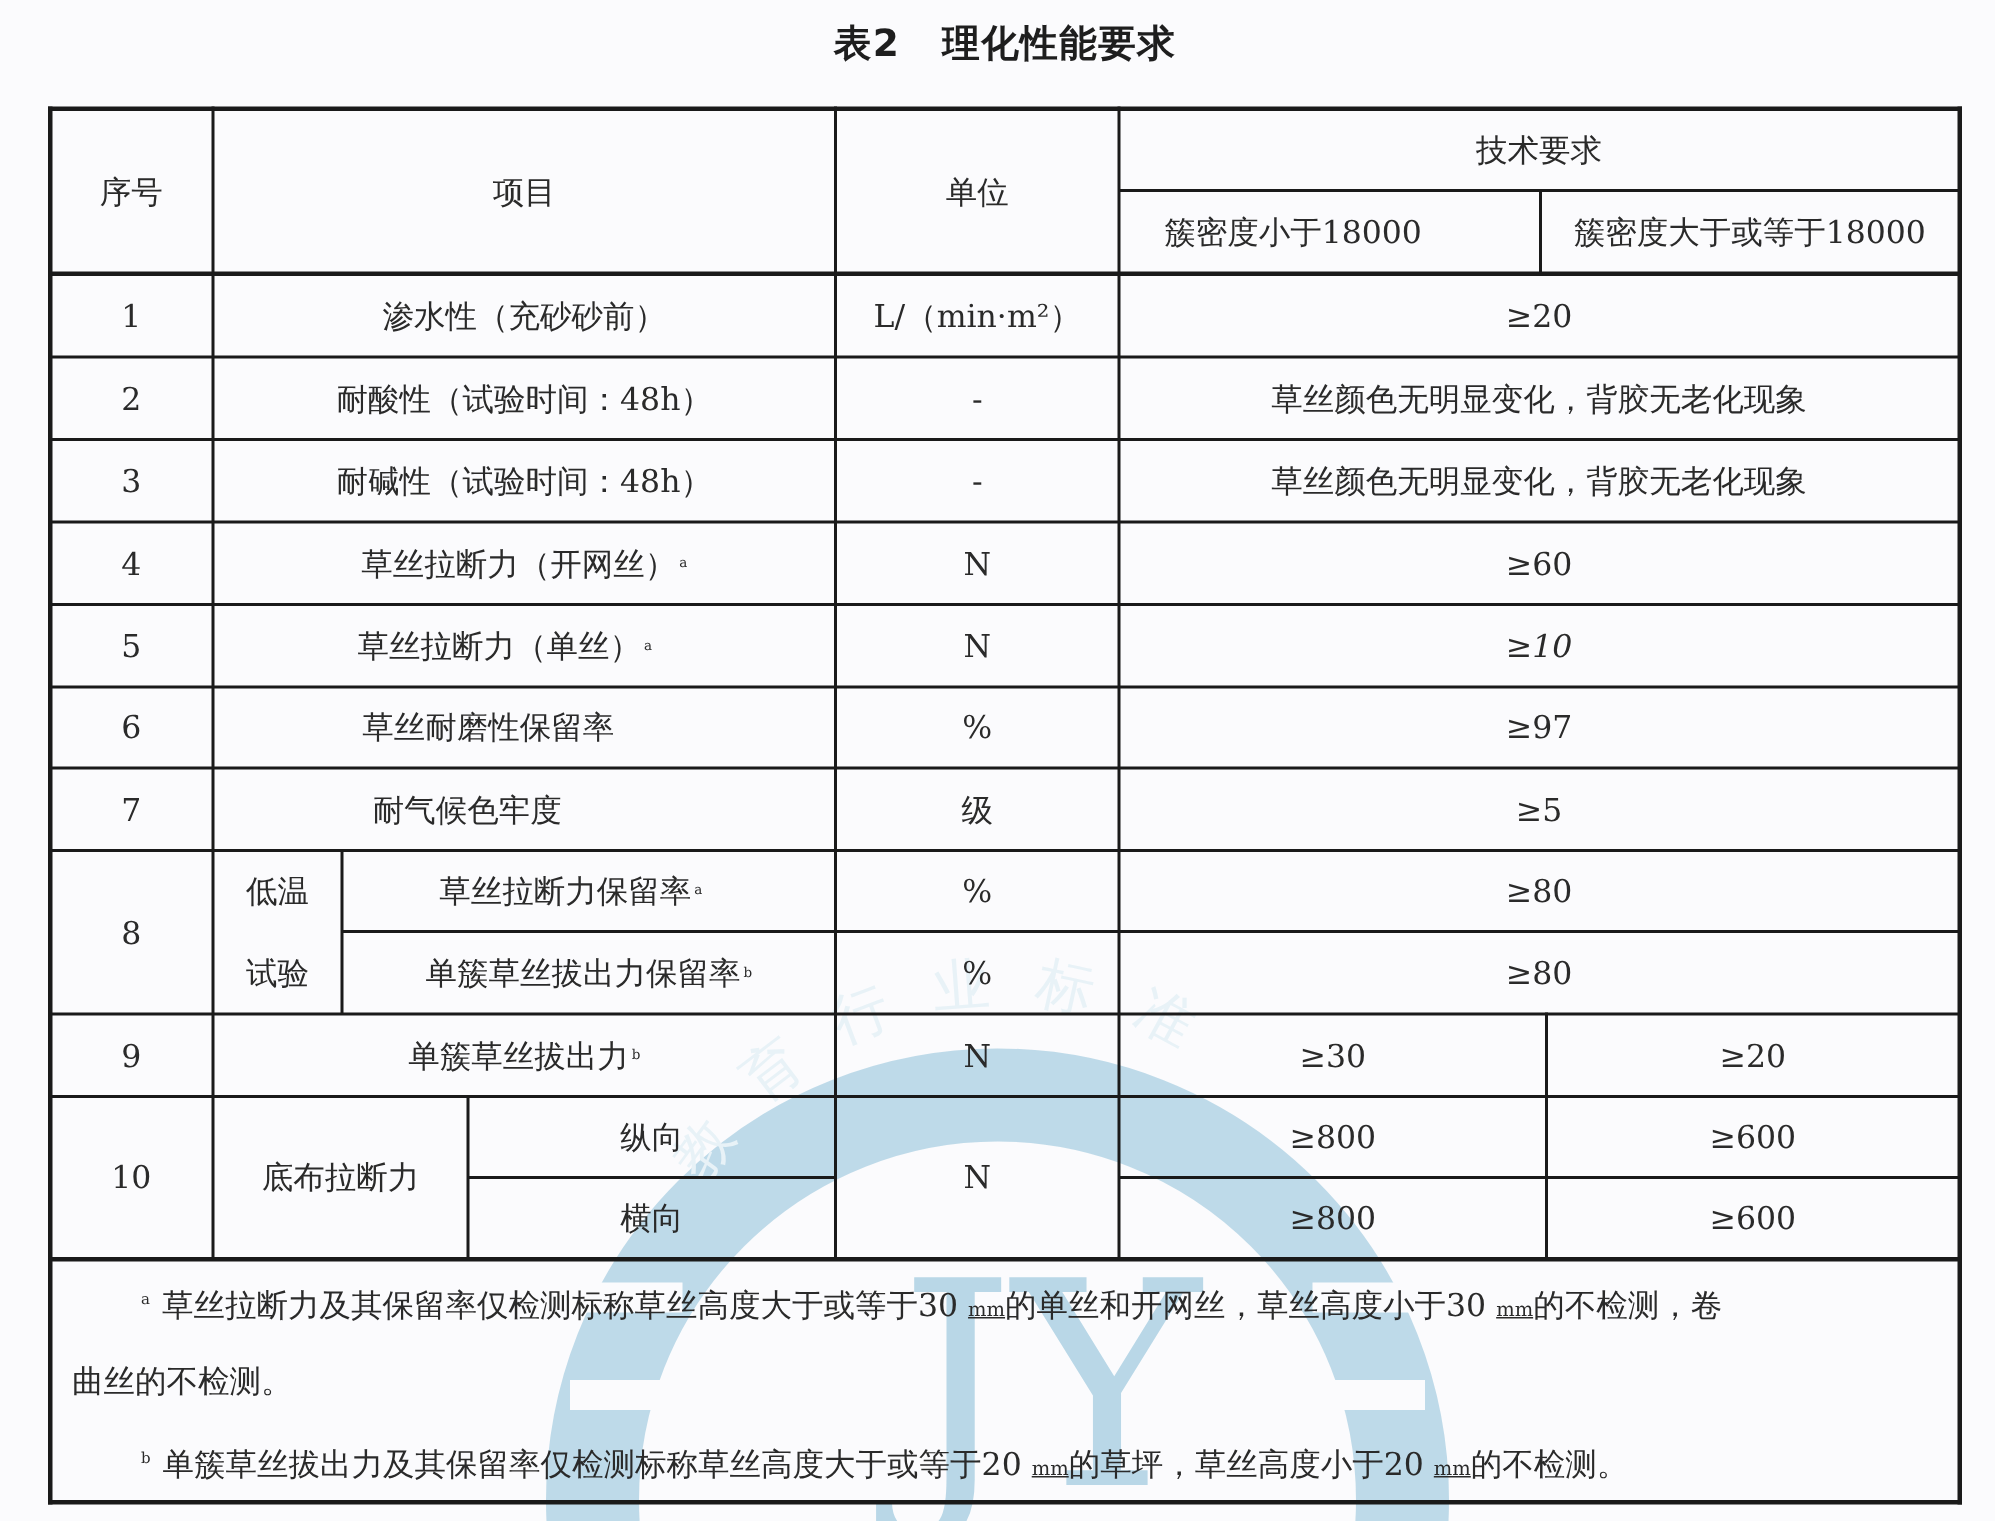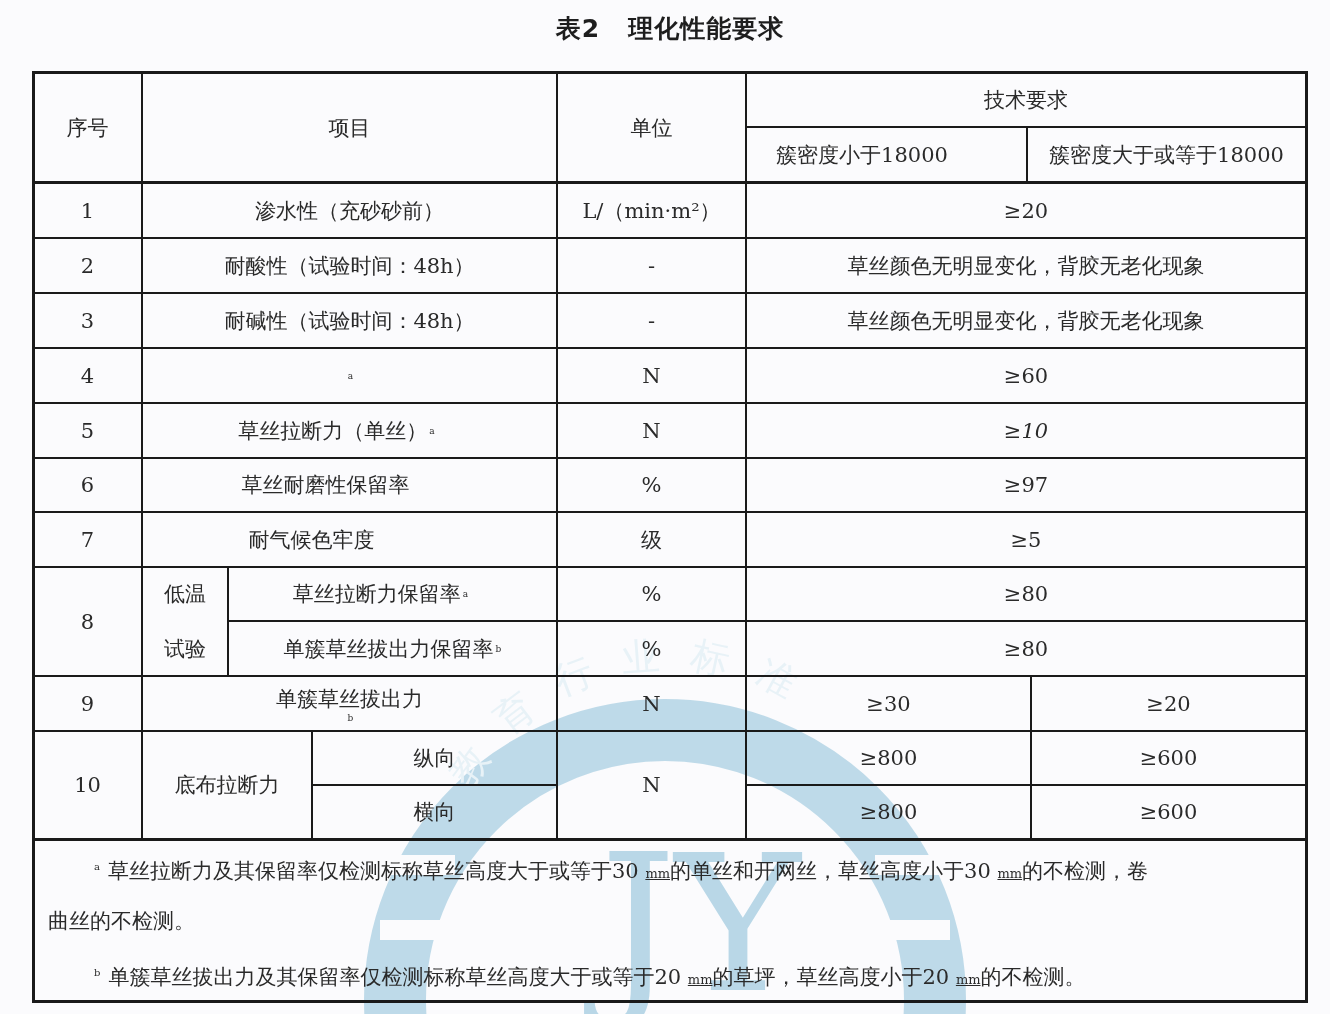--- a/index.html
+++ b/index.html
@@ -102,20 +102,21 @@
 <div class="cell" style="left:558px; top:239px; width:187px; height:53px;">-</div>
 <div class="cell" style="left:747px; top:239px; width:558px; height:53px;">草丝颜色无明显变化，背胶无老化现象</div>
 
 <div class="cell" style="left:34px; top:294px; width:107px; height:53px;">3</div>
 <div class="cell" style="left:143px; top:294px; width:413px; height:53px;">耐碱性（试验时间：48h）</div>
 <div class="cell" style="left:558px; top:294px; width:187px; height:53px;">-</div>
 <div class="cell" style="left:747px; top:294px; width:558px; height:53px;">草丝颜色无明显变化，背胶无老化现象</div>
 
 <div class="cell" style="left:34px; top:349px; width:107px; height:53px;">4</div>
 <div class="cell" style="left:143px; top:349px; width:413px; height:53px;">
+    <span>草丝拉断力（开网丝）</span>
     <span class="sup">a</span>
   </div>
 <div class="cell" style="left:558px; top:349px; width:187px; height:53px;">N</div>
 <div class="cell" style="left:747px; top:349px; width:558px; height:53px;">≥60</div>
 
 <div class="cell" style="left:34px; top:404px; width:107px; height:53px;">5</div>
 <div class="cell" style="left:130px; top:404px; width:413px; height:53px;">
     <span>草丝拉断力（单丝）</span>
     <span class="sup">a</span>
   </div>
@@ -142,21 +143,21 @@
 <div class="cell" style="left:558px; top:568px; width:187px; height:52px;">%</div>
 <div class="cell" style="left:747px; top:568px; width:558px; height:52px;">≥80</div>
 <div class="cell" style="left:229px; top:622px; width:327px; height:53px;">
     <span>单簇草丝拔出力保留率</span>
     <span class="sup">b</span>
   </div>
 <div class="cell" style="left:558px; top:622px; width:187px; height:53px;">%</div>
 <div class="cell" style="left:747px; top:622px; width:558px; height:53px;">≥80</div>
 
 <div class="cell" style="left:34px; top:677px; width:107px; height:53px;">9</div>
-<div class="cell" style="left:143px; top:677px; width:413px; height:53px;flex-direction:column;">
+<div class="cell" style="left:143px; top:677px; width:413px; height:53px;">
     <span>单簇草丝拔出力</span>
     <span class="sup">b</span>
   </div>
 <div class="cell" style="left:558px; top:677px; width:187px; height:53px;">N</div>
 <div class="cell" style="left:747px; top:677px; width:283px; height:53px;">≥30</div>
 <div class="cell" style="left:1032px; top:677px; width:273px; height:53px;">≥20</div>
 
 <div class="cell" style="left:34px; top:732px; width:107px; height:106px;">10</div>
 <div class="cell" style="left:143px; top:732px; width:168px; height:106px;">底布拉断力</div>
 <div class="cell" style="left:313px; top:732px; width:243px; height:52px;">纵向</div>

